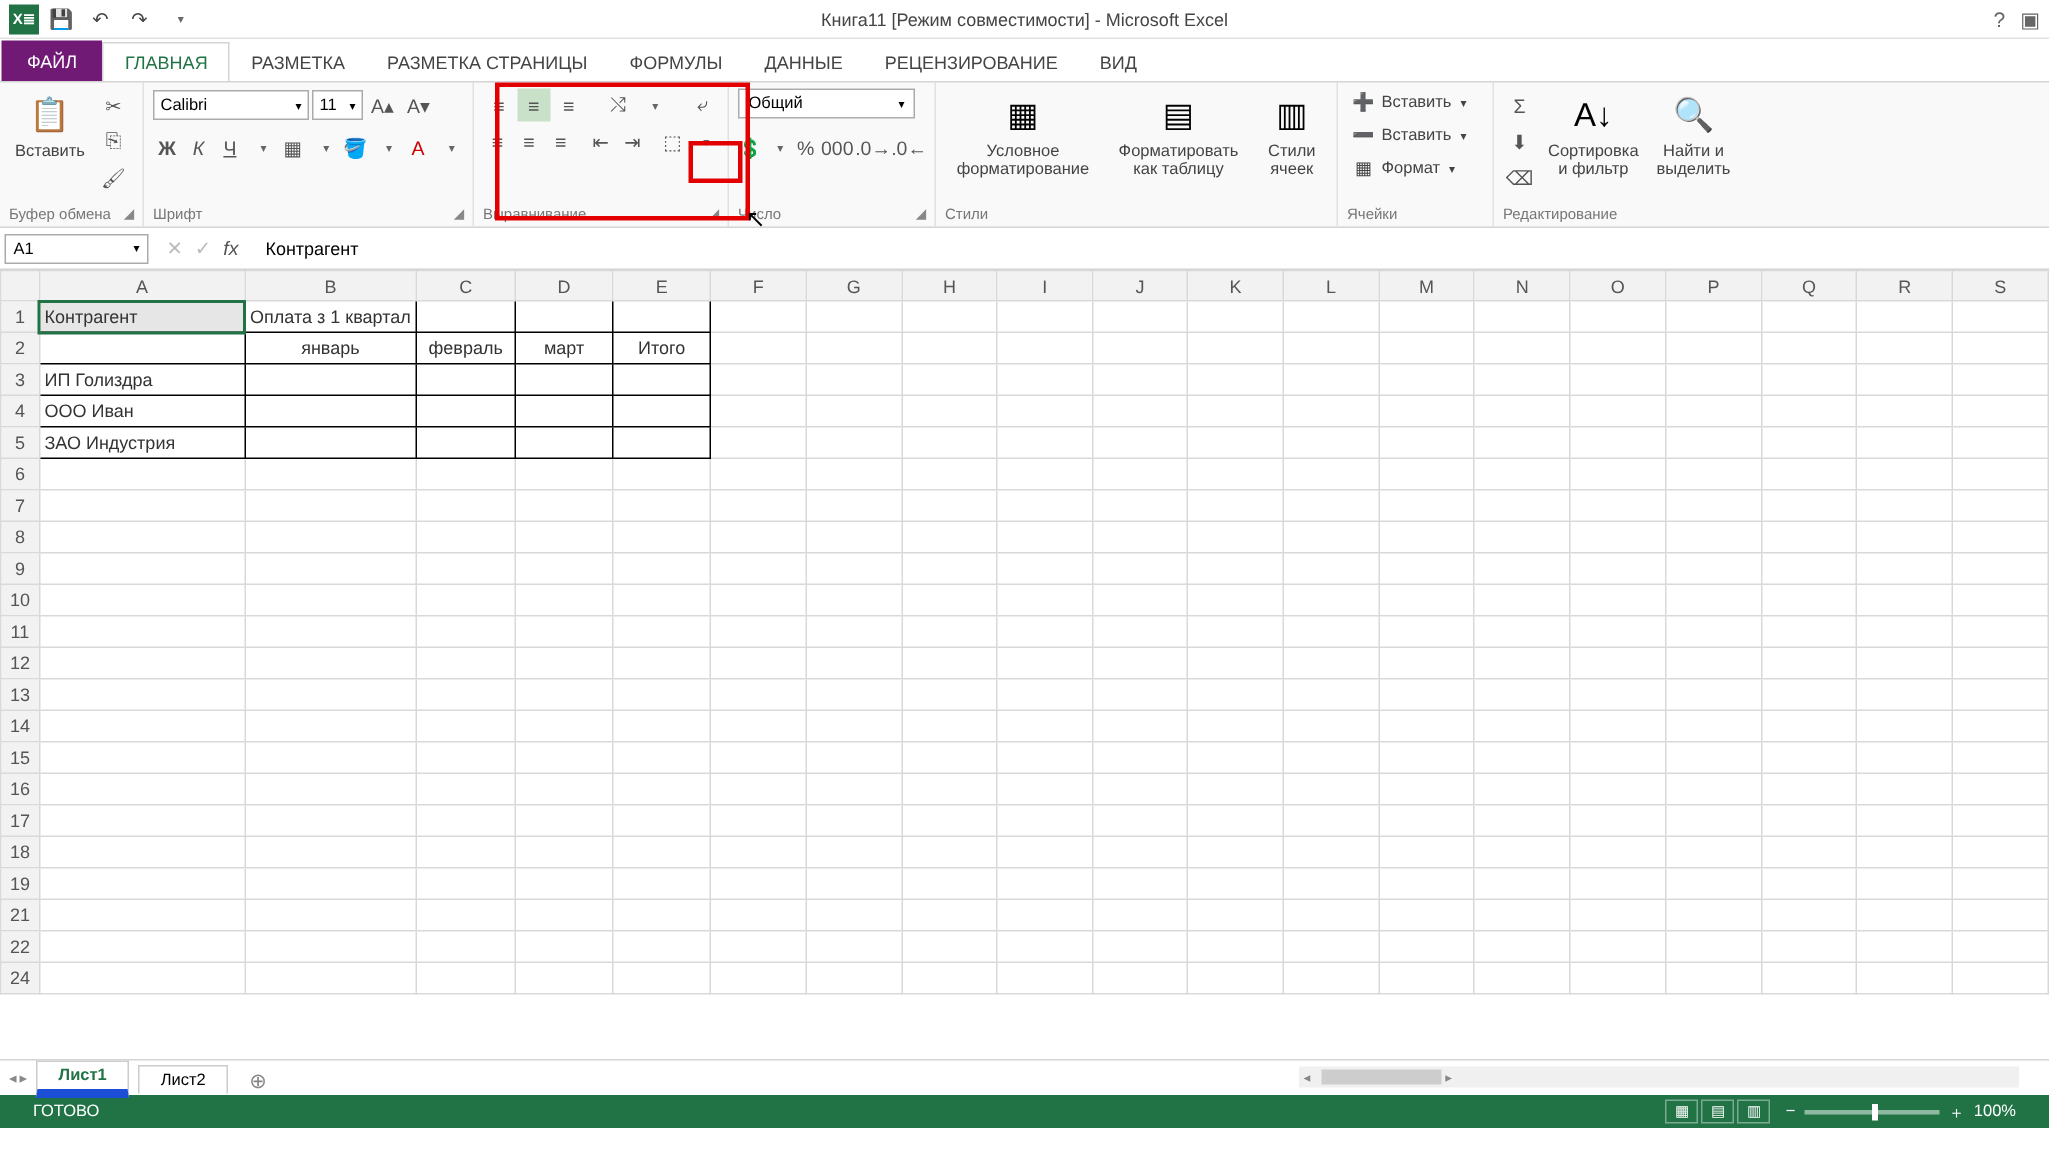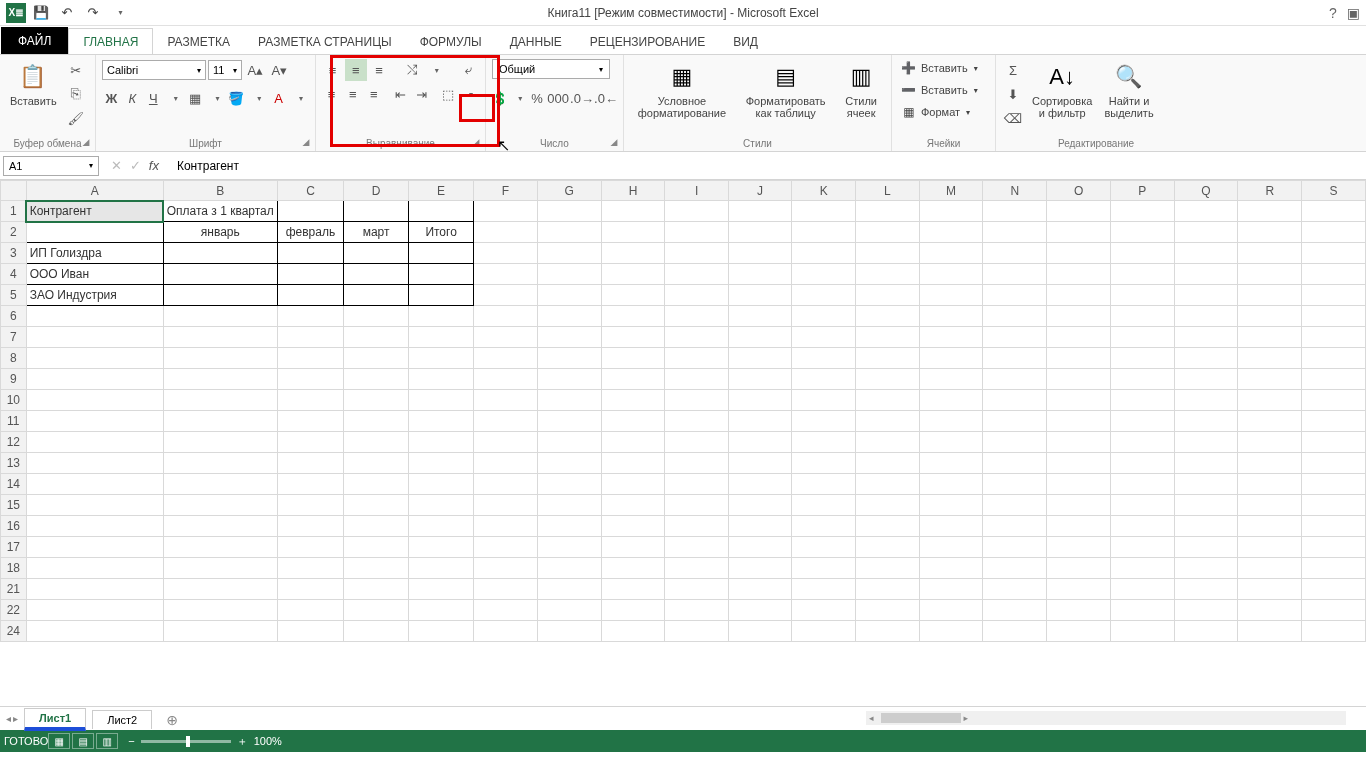--- a/index.html
+++ b/index.html
@@ -10,27 +10,27 @@
 .qat { display: flex; align-items: center; gap: 4px; padding-left: 6px; }
 .qat-btn { width: 22px; height: 22px; display: flex; align-items: center; justify-content: center; font-size: 13px; color: #444; }
 .excel-logo { width: 20px; height: 20px; background: #217346; color: #fff; font-size: 10px; font-weight: bold; display: flex; align-items: center; justify-content: center; }
 .title-text { position: absolute; left: 50%; transform: translateX(-50%); font-size: 12px; color: #444; }
 .title-right { position: absolute; right: 6px; display: flex; gap: 10px; align-items: center; }
 .title-right span { font-size: 14px; color: #666; }
 
 
 .ribbon-tabs { height: 28px; display: flex; align-items: flex-end; padding-left: 1px; background: #fff; }
 .rtab { padding: 6px 14px 5px; font-size: 12px; color: #444; cursor: pointer; }
-.rtab.file { background: #000000; color: #fff; padding: 7px 17px 6px; }
+.rtab.file { background: #701a75; color: #fff; padding: 7px 17px 6px; }
 .rtab.active { background: #fff; color: #217346; border: 1px solid #d4d4d4; border-bottom: 1px solid #fff; position: relative; top: 1px; }
 
 
 .ribbon { height: 98px; background: #f9f9f9; border-top: 1px solid #d4d4d4; border-bottom: 1px solid #d4d4d4; display: flex; position: relative; }
 .rgroup { border-right: 1px solid #e1e1e1; padding: 4px 6px 2px; display: flex; flex-direction: column; justify-content: space-between; position: relative; }
-.rgroup-label { font-size: 10px; color: #777; text-align: center; padding-top: 2px; }
+.rgroup-label { font-size: 10px; color: #777; text-align: left; padding-top: 2px; }
 .rgroup-body { flex: 1; display: flex; align-items: flex-start; gap: 4px; }
 .dlg-launcher { position: absolute; right: 3px; bottom: 3px; width: 12px; height: 12px; font-size: 9px; color: #888; display: flex; align-items: center; justify-content: center; }
 
 .big-btn { display: flex; flex-direction: column; align-items: center; justify-content: center; gap: 2px; padding: 2px 4px; }
 .big-btn .ico { width: 32px; height: 32px; display: flex; align-items: center; justify-content: center; font-size: 22px; }
 .big-btn .lbl { font-size: 11px; color: #444; text-align: center; line-height: 1.1; }
 
 .small-btn { width: 22px; height: 22px; display: flex; align-items: center; justify-content: center; font-size: 13px; color: #555; }
 .font-row { display: flex; gap: 2px; align-items: center; margin-bottom: 4px; }
 .font-combo { border: 1px solid #ababab; background: #fff; font-size: 11px; padding: 1px 4px; height: 20px; display: flex; align-items: center; justify-content: space-between; }
@@ -70,29 +70,29 @@
 .col-std { width: 67px; }
 
 .sel-cell { background: #e6e6e6; outline: 2px solid #217346; outline-offset: -1px; }
 .data-border { border: 1px solid #000 !important; }
 .center { text-align: center !important; }
 
 
 .tabstrip { height: 24px; background: #fff; border-top: 1px solid #d4d4d4; display: flex; align-items: center; padding: 0 6px; gap: 6px; position: relative;}
 .nav-arrows { display: flex; gap: 2px; color: #888; font-size: 10px; }
 .stab { padding: 3px 14px; font-size: 11px; border: 1px solid #ccc; border-bottom: none; background: #fff; position: relative; top: 1px;}
-.stab.active { border-bottom: 4px solid #1d4ed8; font-weight: bold; color: #217346; background: #fff; }
+.stab.active { border-bottom: 6px solid #1d4ed8; font-weight: bold; color: #217346; background: #fff; }
 .stab.add { border: none; font-size: 14px; color: #888; padding: 0 8px;}
 .hscroll { position: absolute; right: 20px; top: 4px; width: 480px; height: 14px; background: #f0f0f0; display: flex; align-items: center;}
 .hscroll::before, .hscroll::after { content: "◂"; font-size: 9px; color: #888; padding: 0 3px;}
 .hscroll::after { content: "▸"; }
 .hscroll .thumb { width: 80px; height: 10px; background: #cdcdcd; margin-left: 4px;}
 
 
-.statusbar { height: 22px; background: #217346; color: #fff; display: flex; align-items: center; padding: 0 4px; font-size: 11px; }
+.statusbar { height: 22px; background: #217346; color: #fff; display: flex; align-items: center; justify-content: space-between; padding: 0 22px; font-size: 11px; }
 .status-right { display: flex; align-items: center; gap: 10px; }
 .view-btns { display: flex; gap: 2px; }
 .view-btns span { width: 22px; height: 16px; border: 1px solid rgba(255,255,255,0.4); display: flex; align-items: center; justify-content: center; font-size: 10px; }
 .zoom { display: flex; align-items: center; gap: 6px; }
 .zoom-slider { width: 90px; height: 3px; background: rgba(255,255,255,0.5); position: relative; }
 .zoom-slider::after { content: ""; position: absolute; left: 50%; top: -4px; width: 4px; height: 11px; background: #fff; }
 </style>
 </head>
 <body>
 
@@ -716,20 +716,42 @@
           <td class="col-std"></td>
           <td class="col-std"></td>
           <td class="col-std"></td>
           <td class="col-std"></td>
           <td class="col-std"></td>
           <td class="col-std"></td>
           <td class="col-std"></td>
           <td class="col-std"></td>
         </tr>
         <tr>
+          <td class="rowhdr">19</td>
+          <td class="col-A"></td>
+          <td class="col-std"></td>
+          <td class="col-std"></td>
+          <td class="col-std"></td>
+          <td class="col-std"></td>
+          <td class="col-std"></td>
+          <td class="col-std"></td>
+          <td class="col-std"></td>
+          <td class="col-std"></td>
+          <td class="col-std"></td>
+          <td class="col-std"></td>
+          <td class="col-std"></td>
+          <td class="col-std"></td>
+          <td class="col-std"></td>
+          <td class="col-std"></td>
+          <td class="col-std"></td>
+          <td class="col-std"></td>
+          <td class="col-std"></td>
+          <td class="col-std"></td>
+        </tr>
+        <tr>
           <td class="rowhdr">21</td>
           <td class="col-A"></td>
           <td class="col-std"></td>
           <td class="col-std"></td>
           <td class="col-std"></td>
           <td class="col-std"></td>
           <td class="col-std"></td>
           <td class="col-std"></td>
           <td class="col-std"></td>
           <td class="col-std"></td>

